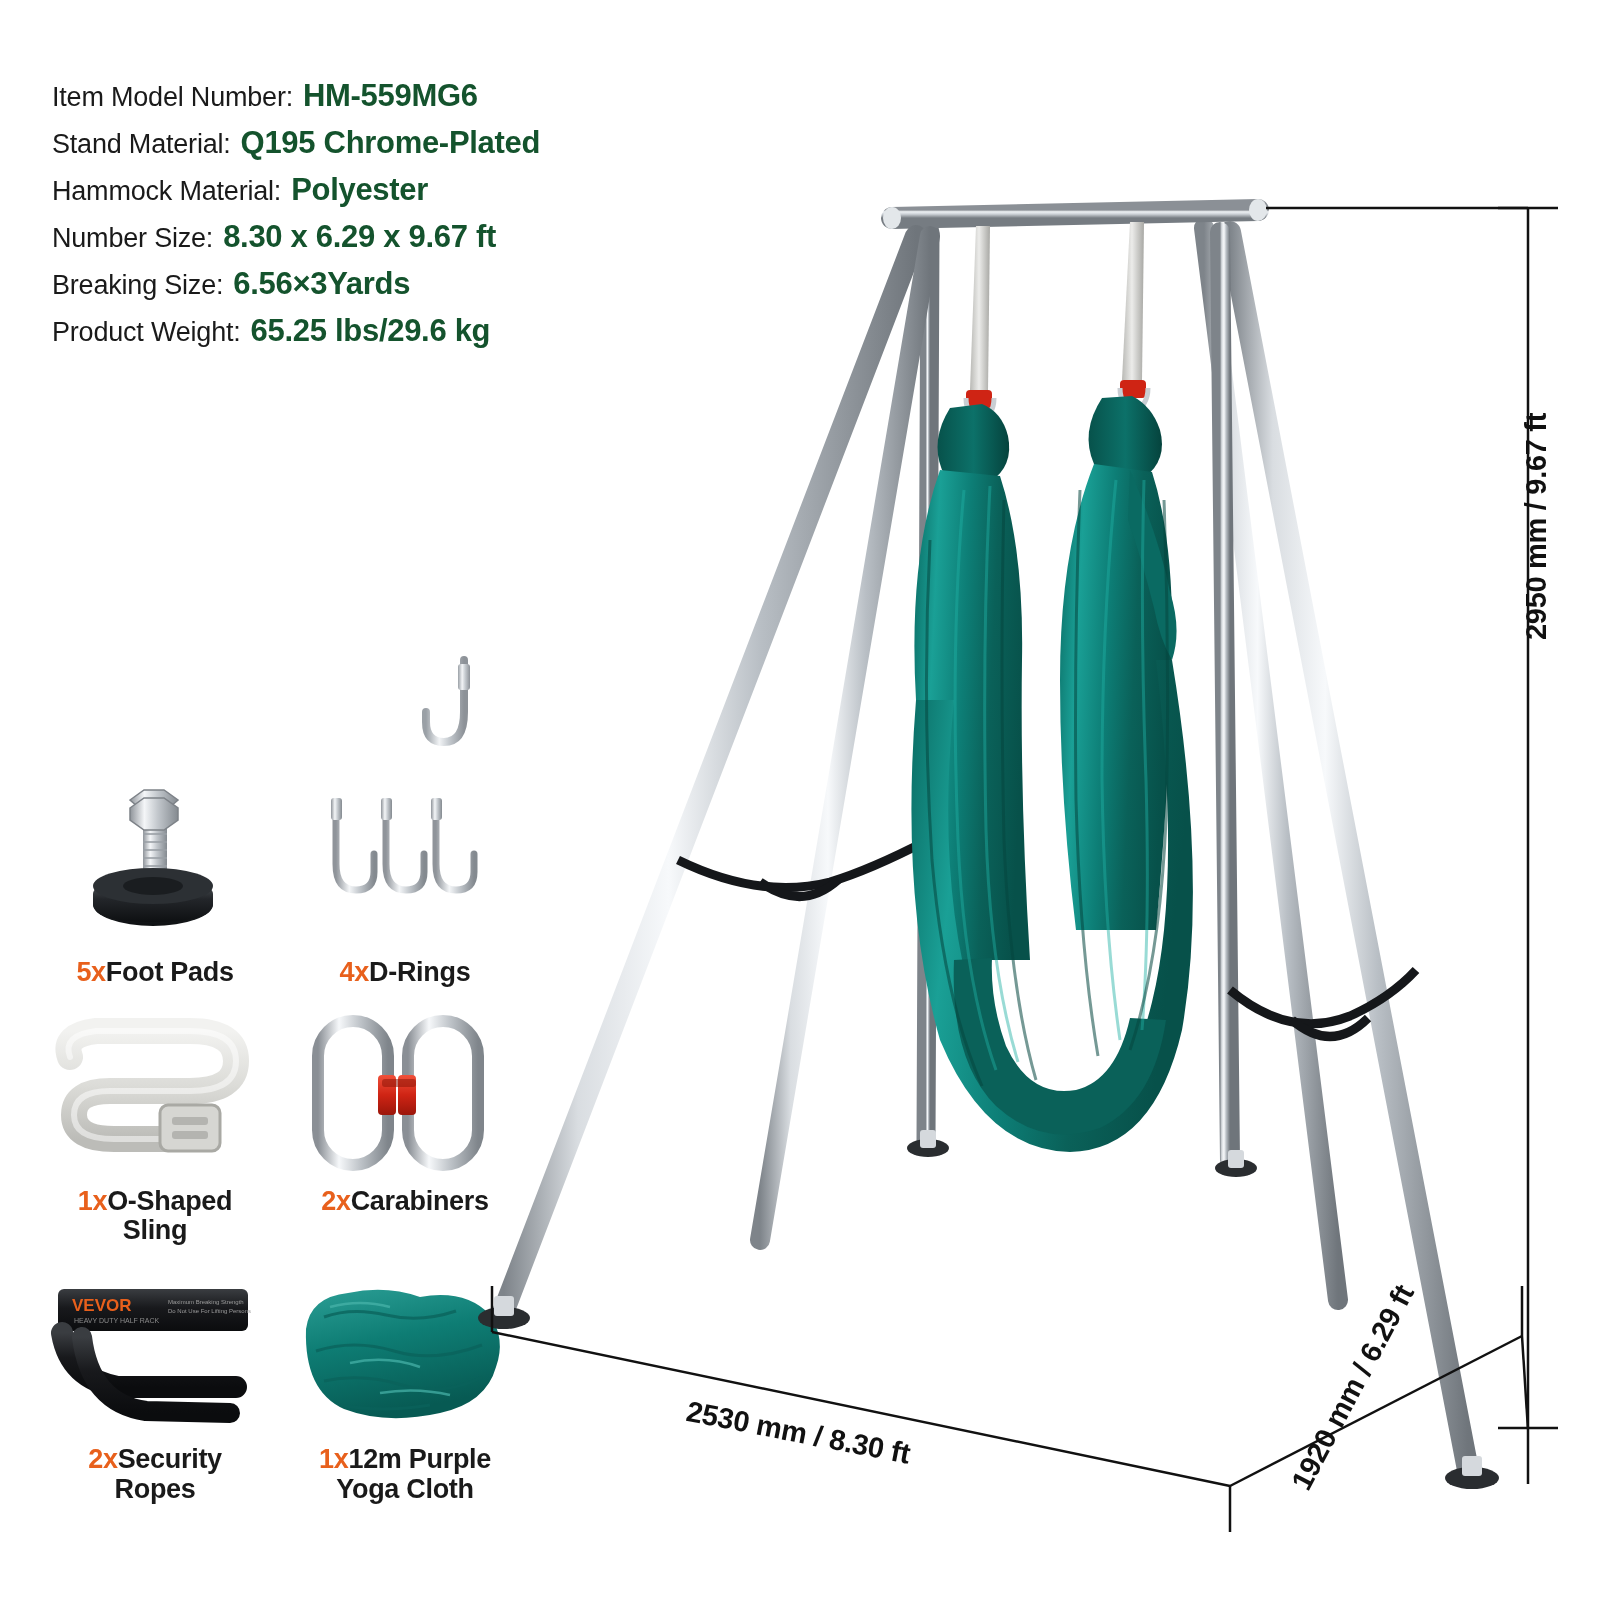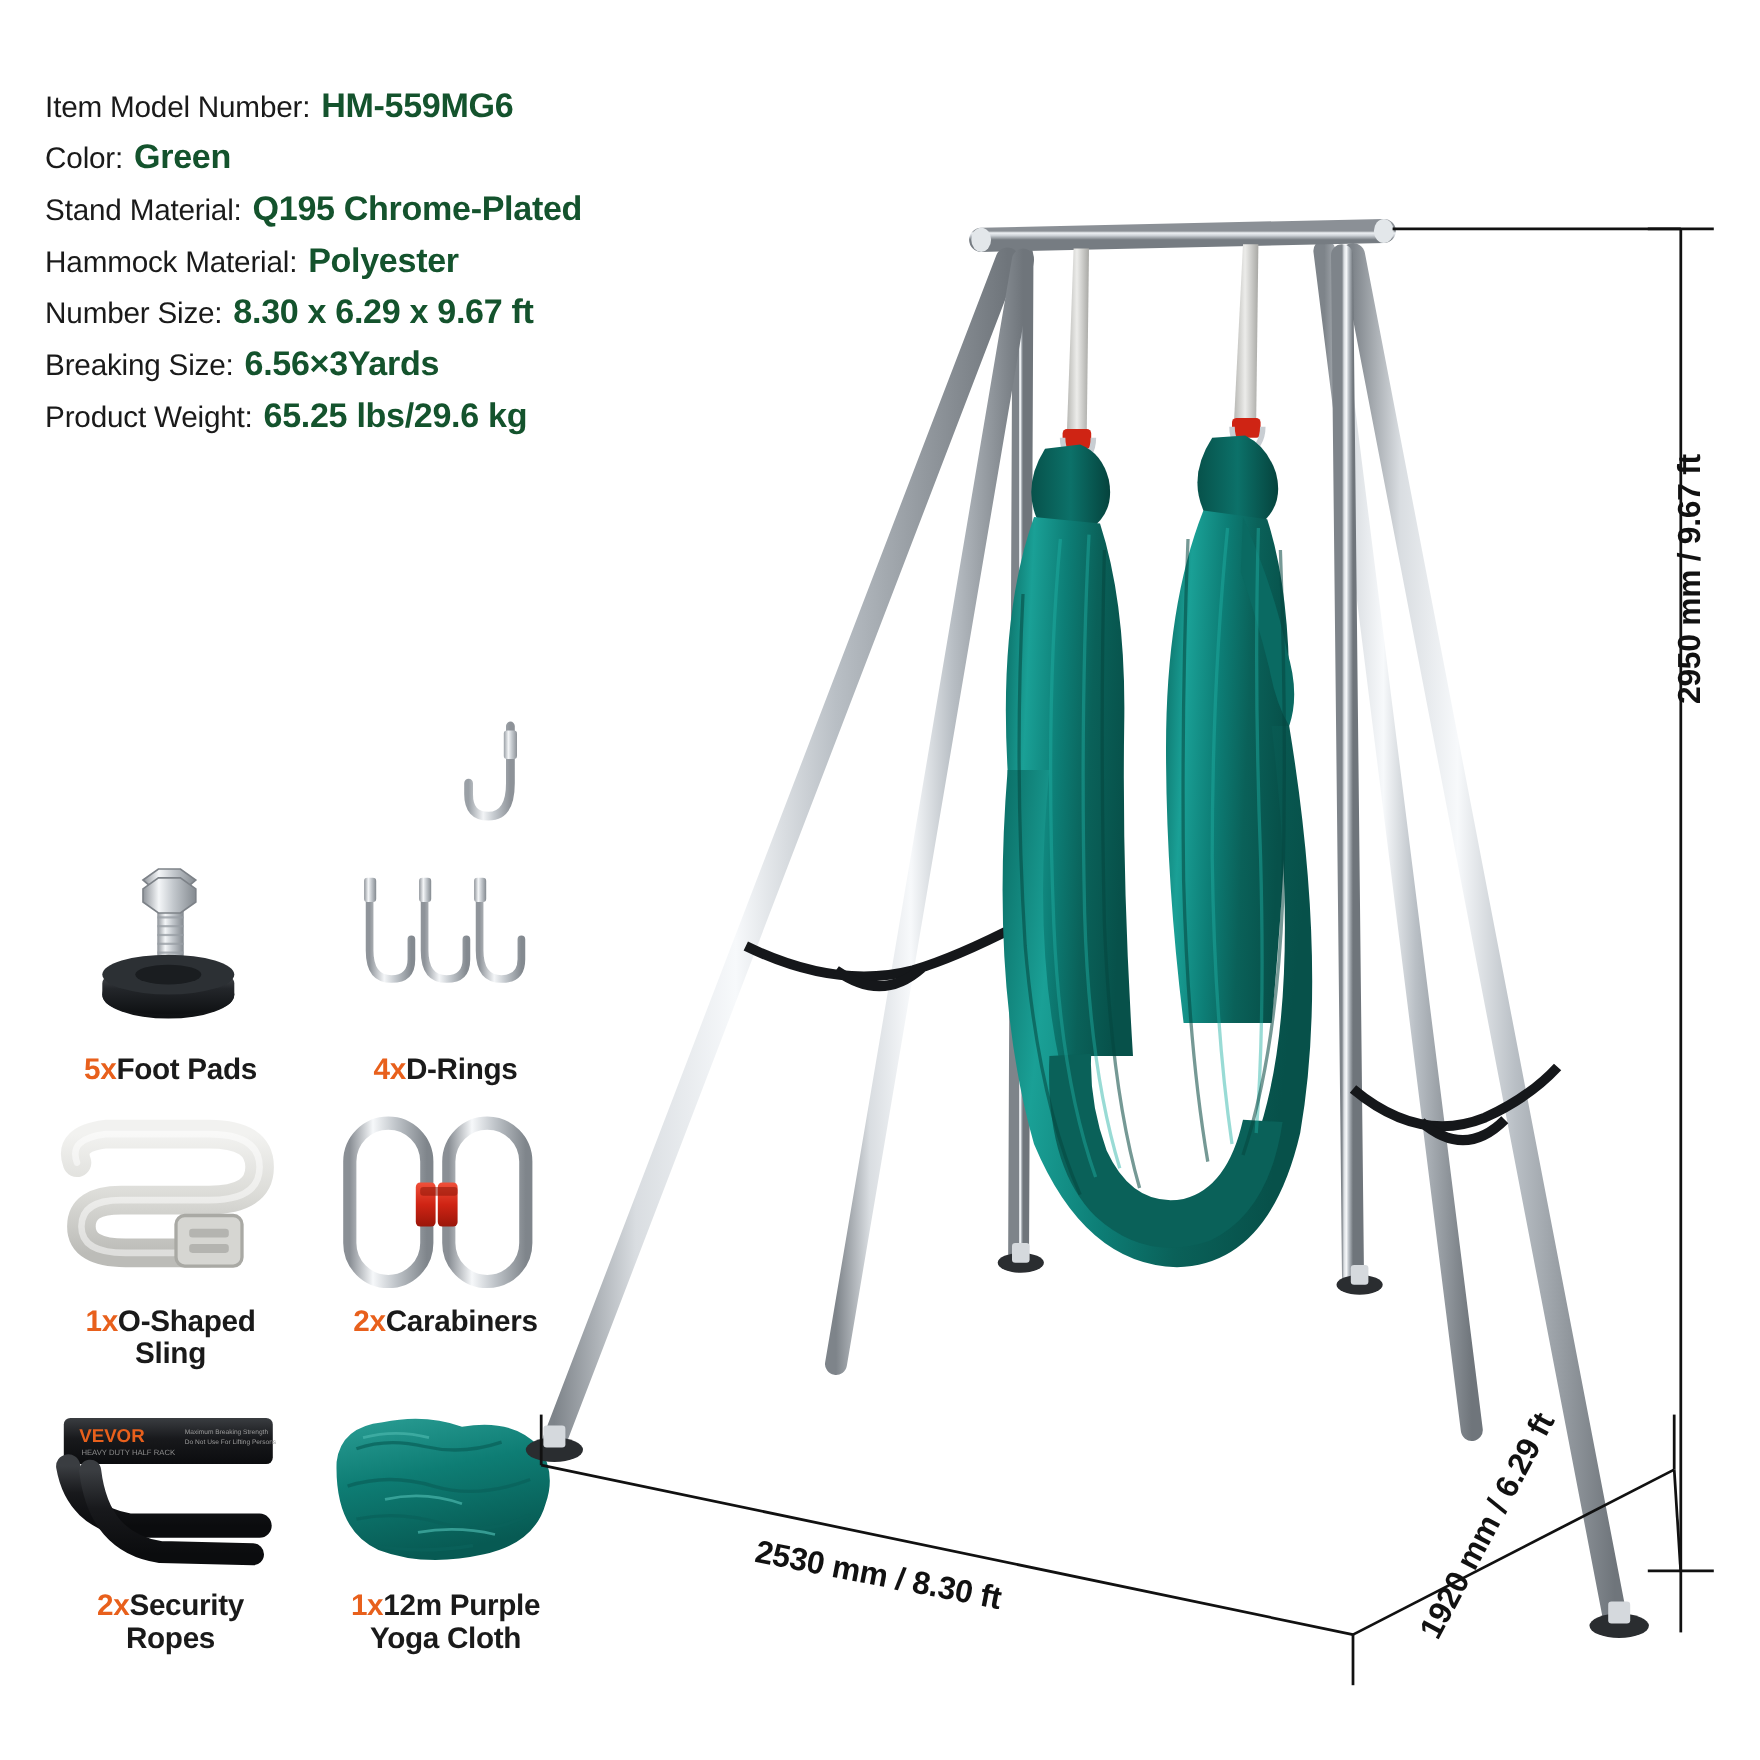--- a/index.html
+++ b/index.html
@@ -12,21 +12,21 @@
     height: 1600px;
     position: relative;
     overflow: hidden;
     font-family: "Liberation Sans", sans-serif;
     color: #1a1a1a;
   }
 
   
   .spec-list {
     position: absolute;
-    left: 41px;
+    left: 52px;
     top: 78px;
     width: 700px;
   }
   .spec-row {
     display: flex;
     align-items: baseline;
     margin-bottom: 11px;
     white-space: nowrap;
   }
   .spec-label {
@@ -105,24 +105,20 @@
 
   svg { display: block; }
 </style>
 </head>
 <body>
 
 <div class="spec-list">
   <div class="spec-row">
     <span class="spec-label">Item Model Number:</span>
     <span class="spec-value">HM-559MG6</span>
-  </div>
-  <div class="spec-row">
-    <span class="spec-label">Color:</span>
-    <span class="spec-value">Green</span>
   </div>
   <div class="spec-row">
     <span class="spec-label">Stand Material:</span>
     <span class="spec-value">Q195 Chrome-Plated</span>
   </div>
   <div class="spec-row">
     <span class="spec-label">Hammock Material:</span>
     <span class="spec-value">Polyester</span>
   </div>
   <div class="spec-row">

